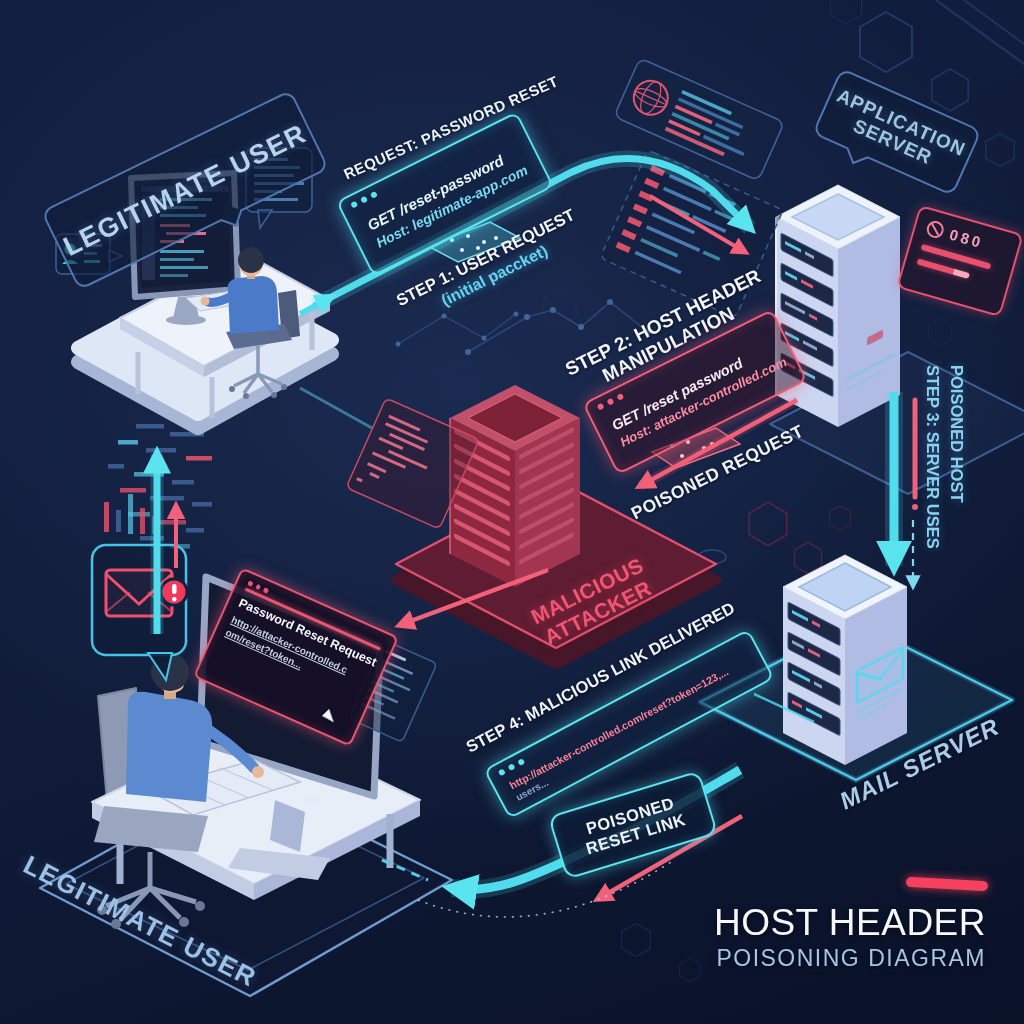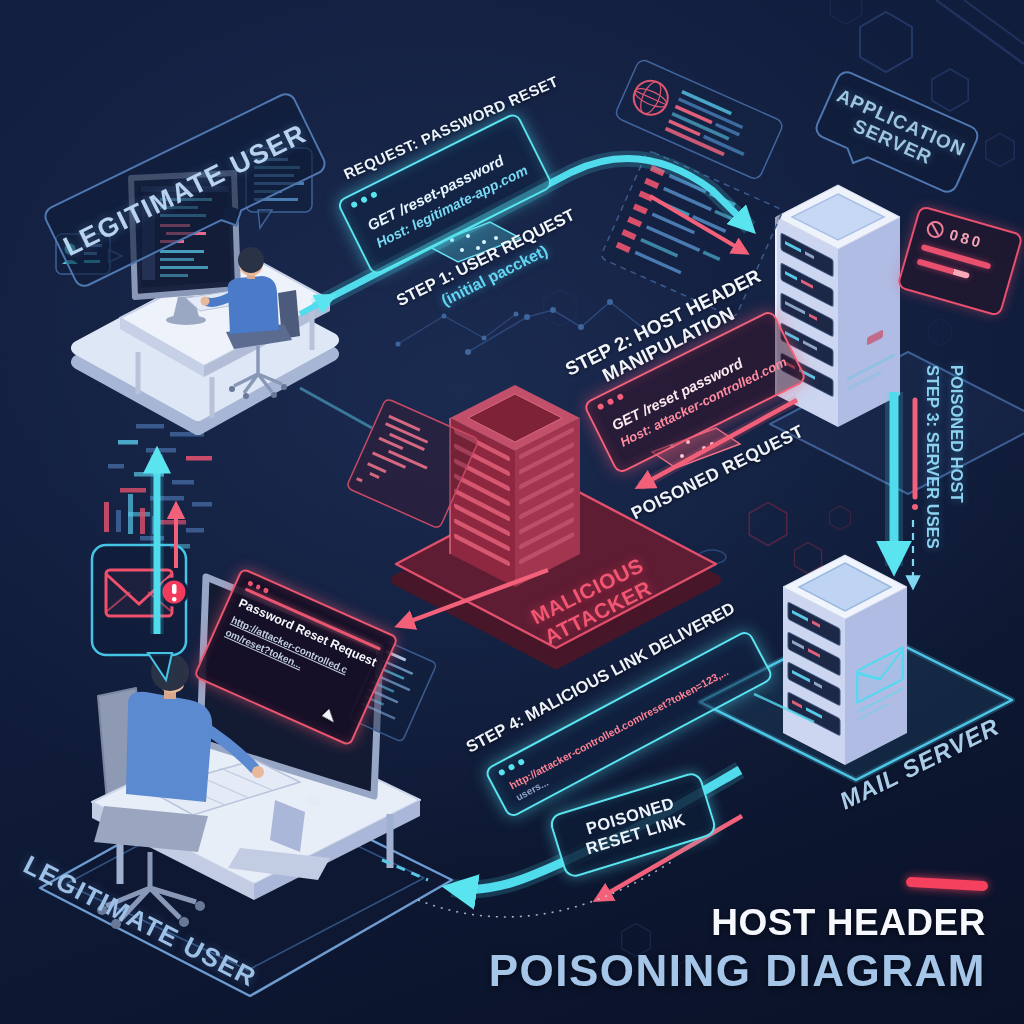--- a/index.html
+++ b/index.html
@@ -87,22 +87,22 @@
     box-shadow:0 0 12px rgba(232,80,110,.4);padding:9px 11px;box-sizing:border-box;}
   .alert-head{display:flex;align-items:center;gap:7px;}
   .no-icon{width:13px;height:13px;border:2px solid #f08098;border-radius:50%;position:relative;flex:0 0 auto;}
   .no-icon::after{content:"";position:absolute;left:-1px;top:5px;width:14px;height:2px;background:#f08098;transform:rotate(45deg);}
   .alert-code{font-weight:bold;font-size:15px;color:#f4a2b4;letter-spacing:3px;}
   .alert-bar{height:6px;border-radius:3px;background:#e8506e;margin-top:9px;box-shadow:0 0 6px rgba(232,80,110,.5);}
   .alert-bar.b1{width:72px;}
   .alert-bar.b2{width:54px;background:linear-gradient(90deg,#e8506e 70%,#f8aab8 70%);}
   
   #title{right:38px;top:901px;text-align:right;line-height:1.2;}
-  #title .t1{font-weight:bold;font-size:37px;color:#f6f8fd;letter-spacing:.5px;text-shadow:0 2px 6px rgba(0,0,0,.6);}
-  #title .t2{font-weight:bold;font-size:44px;color:#a5c6e8;letter-spacing:1.5px;text-shadow:0 2px 6px rgba(0,0,0,.6);}
+  #title .t1{font-weight:normal;font-size:37px;color:#f6f8fd;letter-spacing:.5px;text-shadow:0 2px 6px rgba(0,0,0,.6);}
+  #title .t2{font-weight:normal;font-size:23px;color:#a5c6e8;letter-spacing:1.5px;text-shadow:0 2px 6px rgba(0,0,0,.6);}
   #red-bar{left:906px;top:879px;width:82px;height:10px;background:#f5405e;border-radius:5px;
     transform:rotate(3deg);box-shadow:0 0 10px rgba(245,64,94,.8);}
 </style>
 </head>
 <body>
 
 <div class="stage">
 
 <svg class="ov" style="left:0;top:0" width="1024" height="1024" viewBox="0 0 1024 1024">
   <defs>

